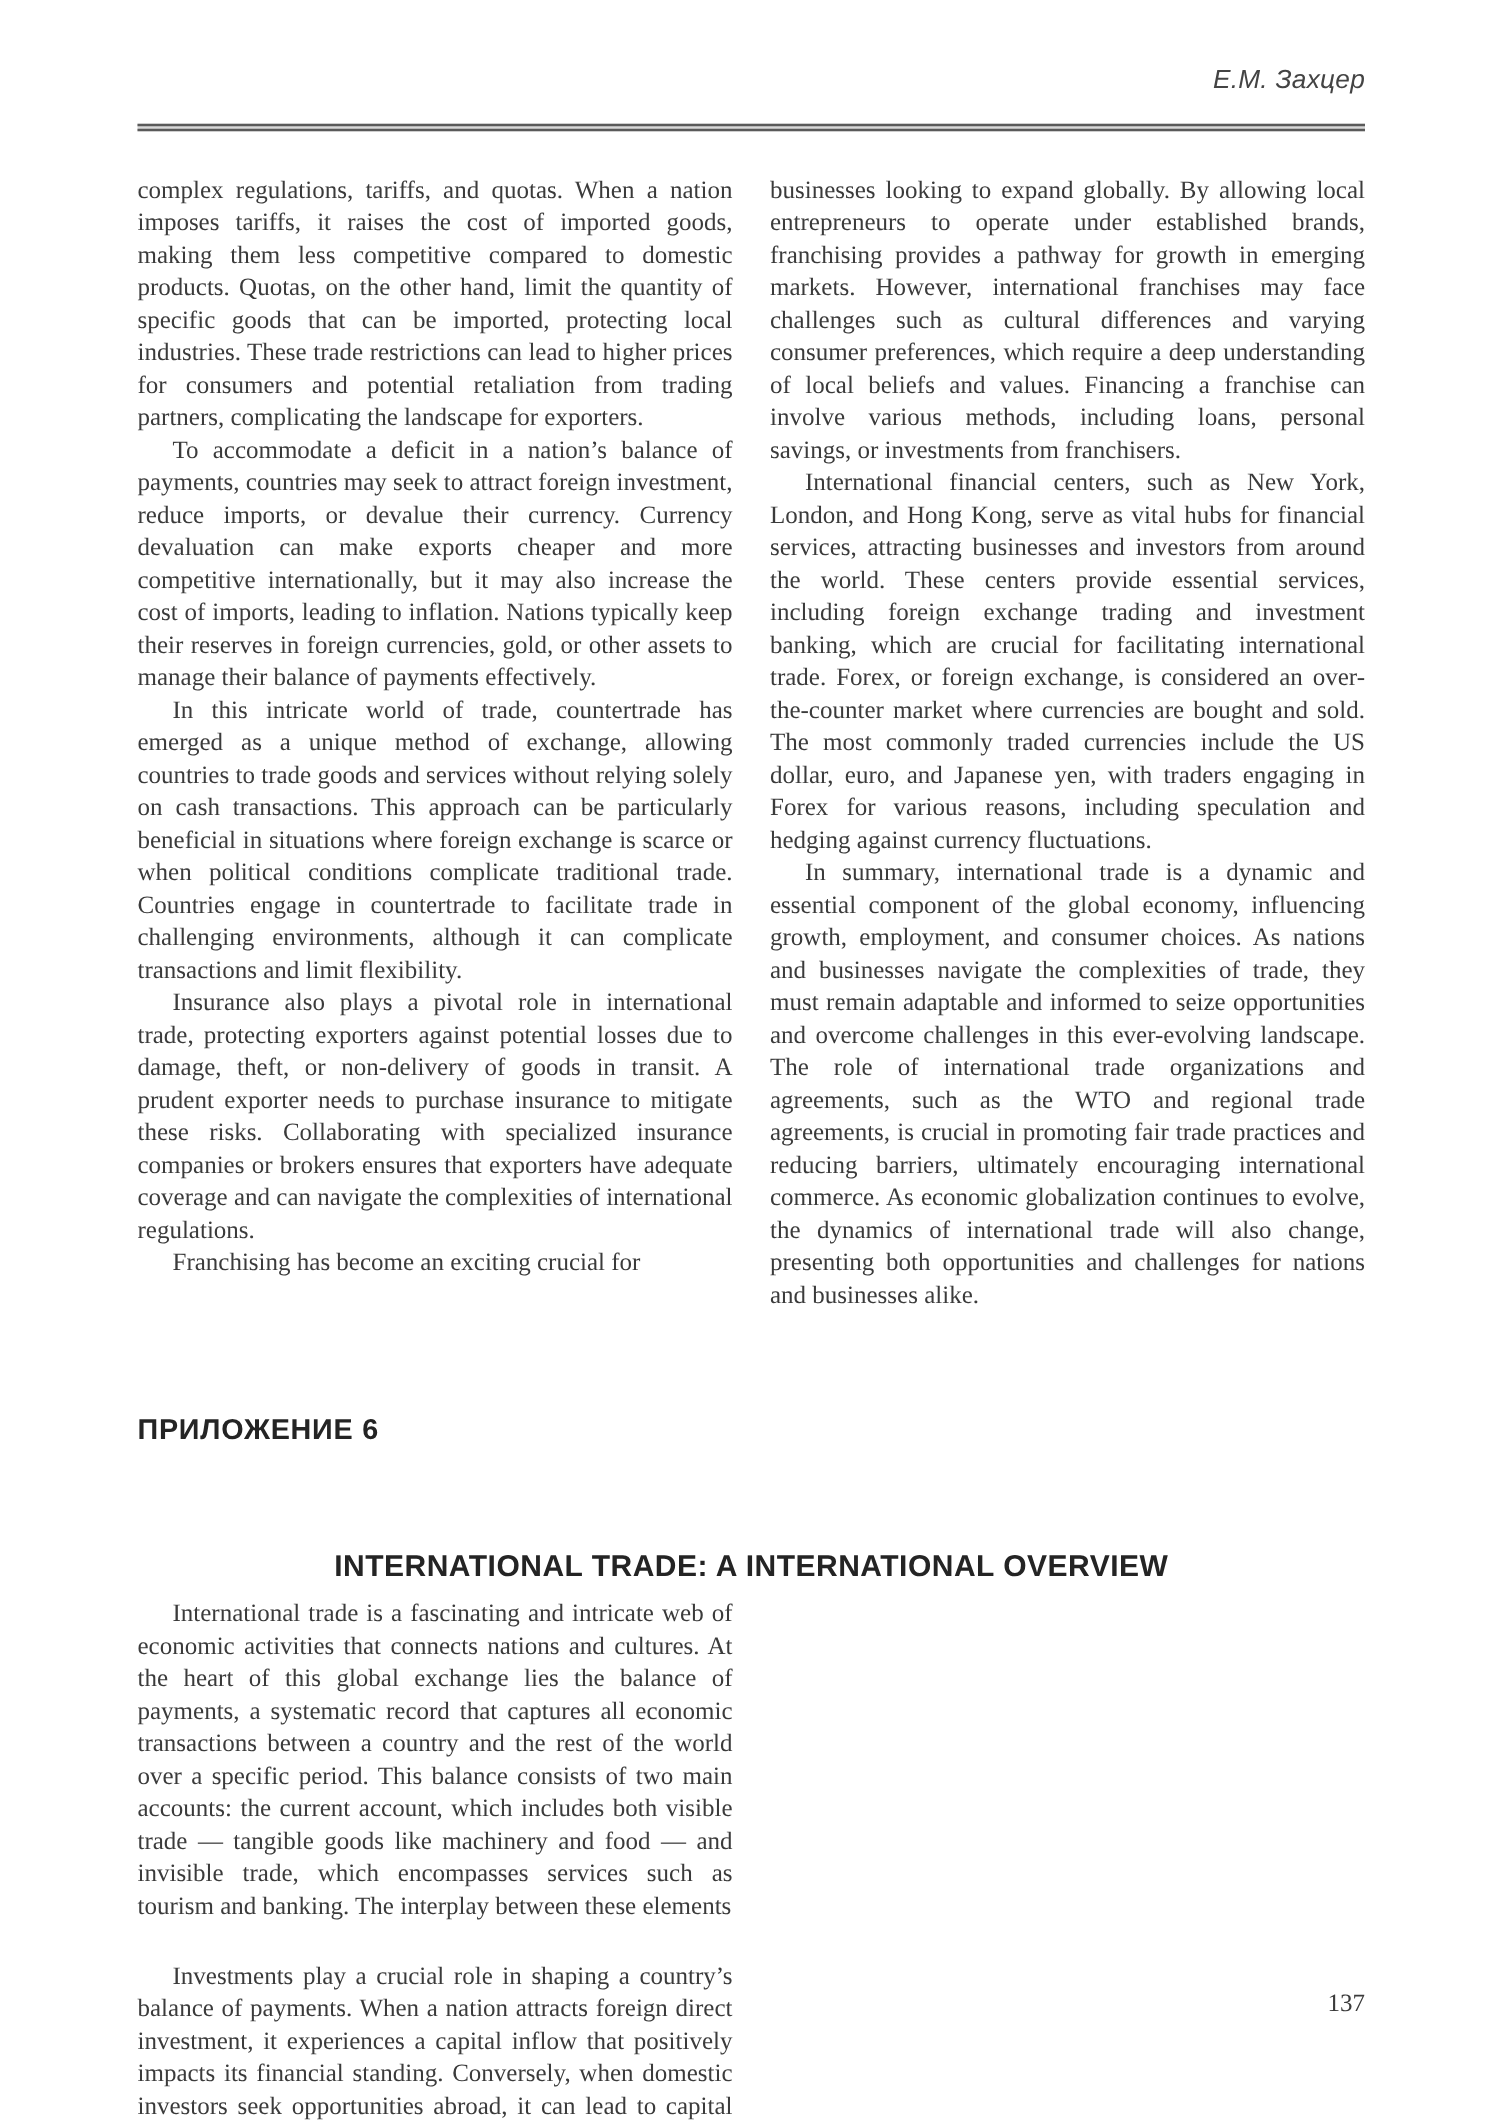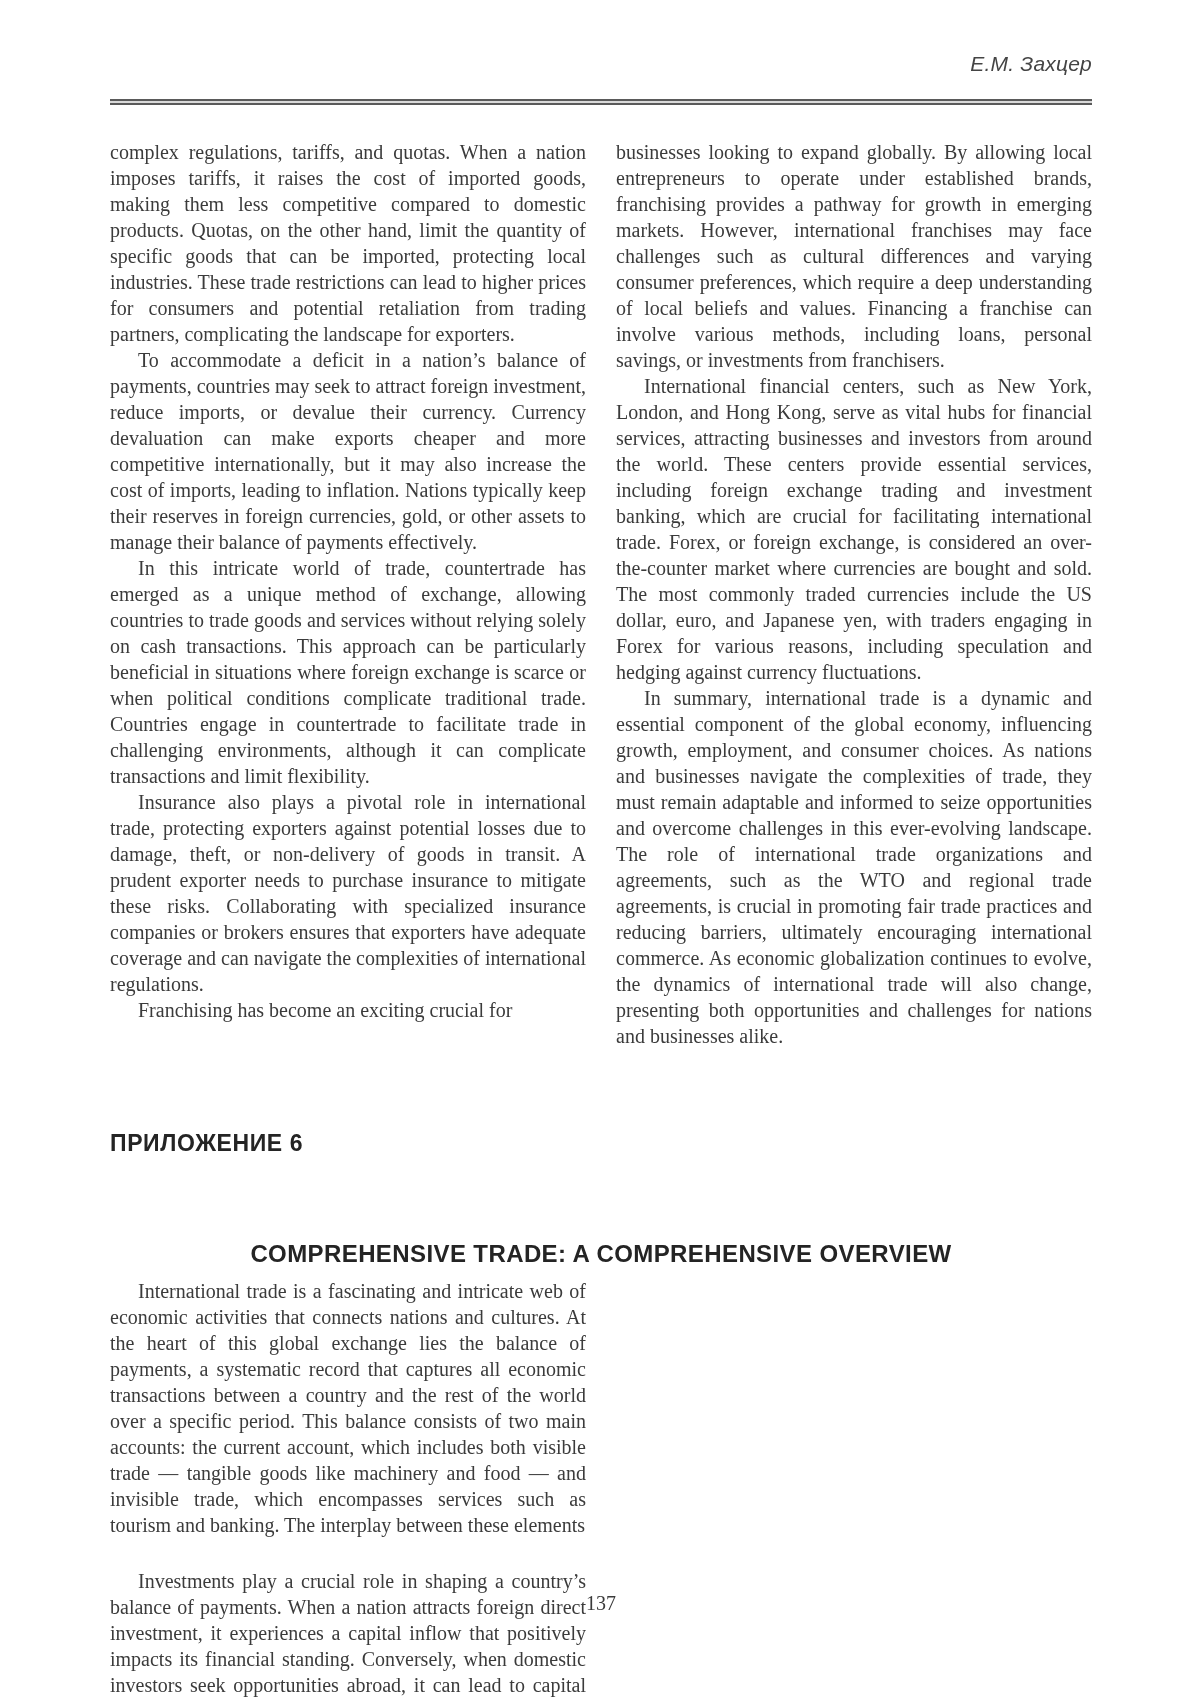--- a/index.html
+++ b/index.html
@@ -83,21 +83,21 @@
     font-weight: bold;
     font-size: 24px;
     letter-spacing: 0.4px;
     color: var(--heading);
   }
   .page-number {
     position: absolute;
     top: 1592px;
     left: 110px;
     width: 982px;
-    text-align: center;
+    text-align: right;
     font-size: 20px;
     color: var(--text);
   }
 </style>
 </head>
 <body>
 
 <div class="page">
 
   <div class="running-head">Е.М. Захцер</div>
@@ -122,21 +122,21 @@
         <p>businesses looking to expand globally. By allowing local entrepreneurs to operate under established brands, franchising provides a pathway for growth in emerging markets. However, international franchises may face challenges such as cultural differences and varying consumer preferences, which require a deep understanding of local beliefs and values. Financing a franchise can involve various methods, including loans, personal savings, or investments from franchisers.</p>
 
         <p class="indent">International financial centers, such as New York, London, and Hong Kong, serve as vital hubs for financial services, attracting businesses and investors from around the world. These centers provide essential services, including foreign exchange trading and investment banking, which are crucial for facilitating international trade. Forex, or foreign exchange, is considered an over-the-counter market where currencies are bought and sold. The most commonly traded currencies include the US dollar, euro, and Japanese yen, with traders engaging in Forex for various reasons, including speculation and hedging against currency fluctuations.</p>
 
         <p class="indent">In summary, international trade is a dynamic and essential component of the global economy, influencing growth, employment, and consumer choices. As nations and businesses navigate the complexities of trade, they must remain adaptable and informed to seize opportunities and overcome challenges in this ever-evolving landscape. The role of international trade organizations and agreements, such as the WTO and regional trade agreements, is crucial in promoting fair trade practices and reducing barriers, ultimately encouraging international commerce. As economic globalization continues to evolve, the dynamics of international trade will also change, presenting both opportunities and challenges for nations and businesses alike.</p>
       </div>
   </section>
 
   <h2 class="appendix-label">ПРИЛОЖЕНИЕ 6</h2>
 
-  <h1 class="article-title">COMPREHENSIVE TRADE: A COMPREHENSIVE OVERVIEW</h1>
+  <h1 class="article-title">INTERNATIONAL TRADE: A INTERNATIONAL OVERVIEW</h1>
 
   <section class="two-col bottom-section">
     <div class="col">
 
         <p class="indent">International trade is a fascinating and intricate web of economic activities that connects nations and cultures. At the heart of this global exchange lies the balance of payments, a systematic record that captures all economic transactions between a country and the rest of the world over a specific period. This balance consists of two main accounts: the current account, which includes both visible trade — tangible goods like machinery and food — and invisible trade, which encompasses services such as tourism and banking. The interplay between these elements</p>
       </div>
     <div class="col">
 
 
         <p class="indent">Investments play a crucial role in shaping a country’s balance of payments. When a nation attracts foreign direct investment, it experiences a capital inflow that positively impacts its financial standing. Conversely, when domestic investors seek opportunities abroad, it can lead to capital outflow, affecting the balance. This dynamic highlights the importance of savings and investments, which are essential for long-term economic growth. Higher savings can lead to</p>

